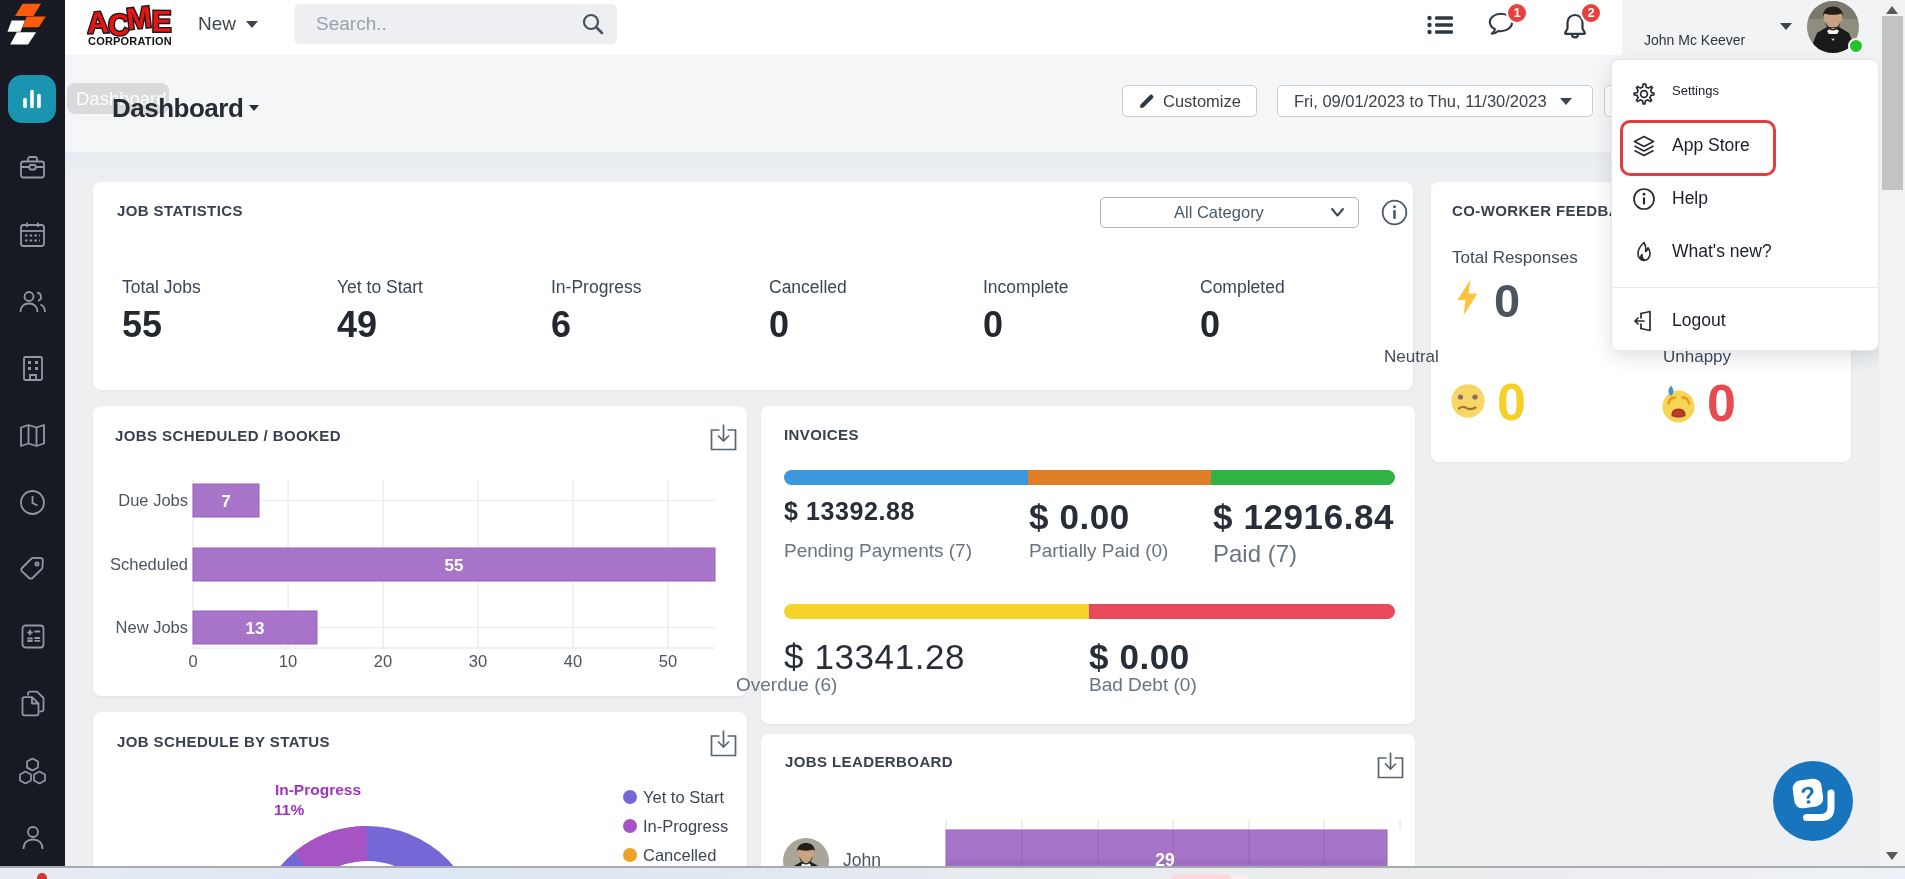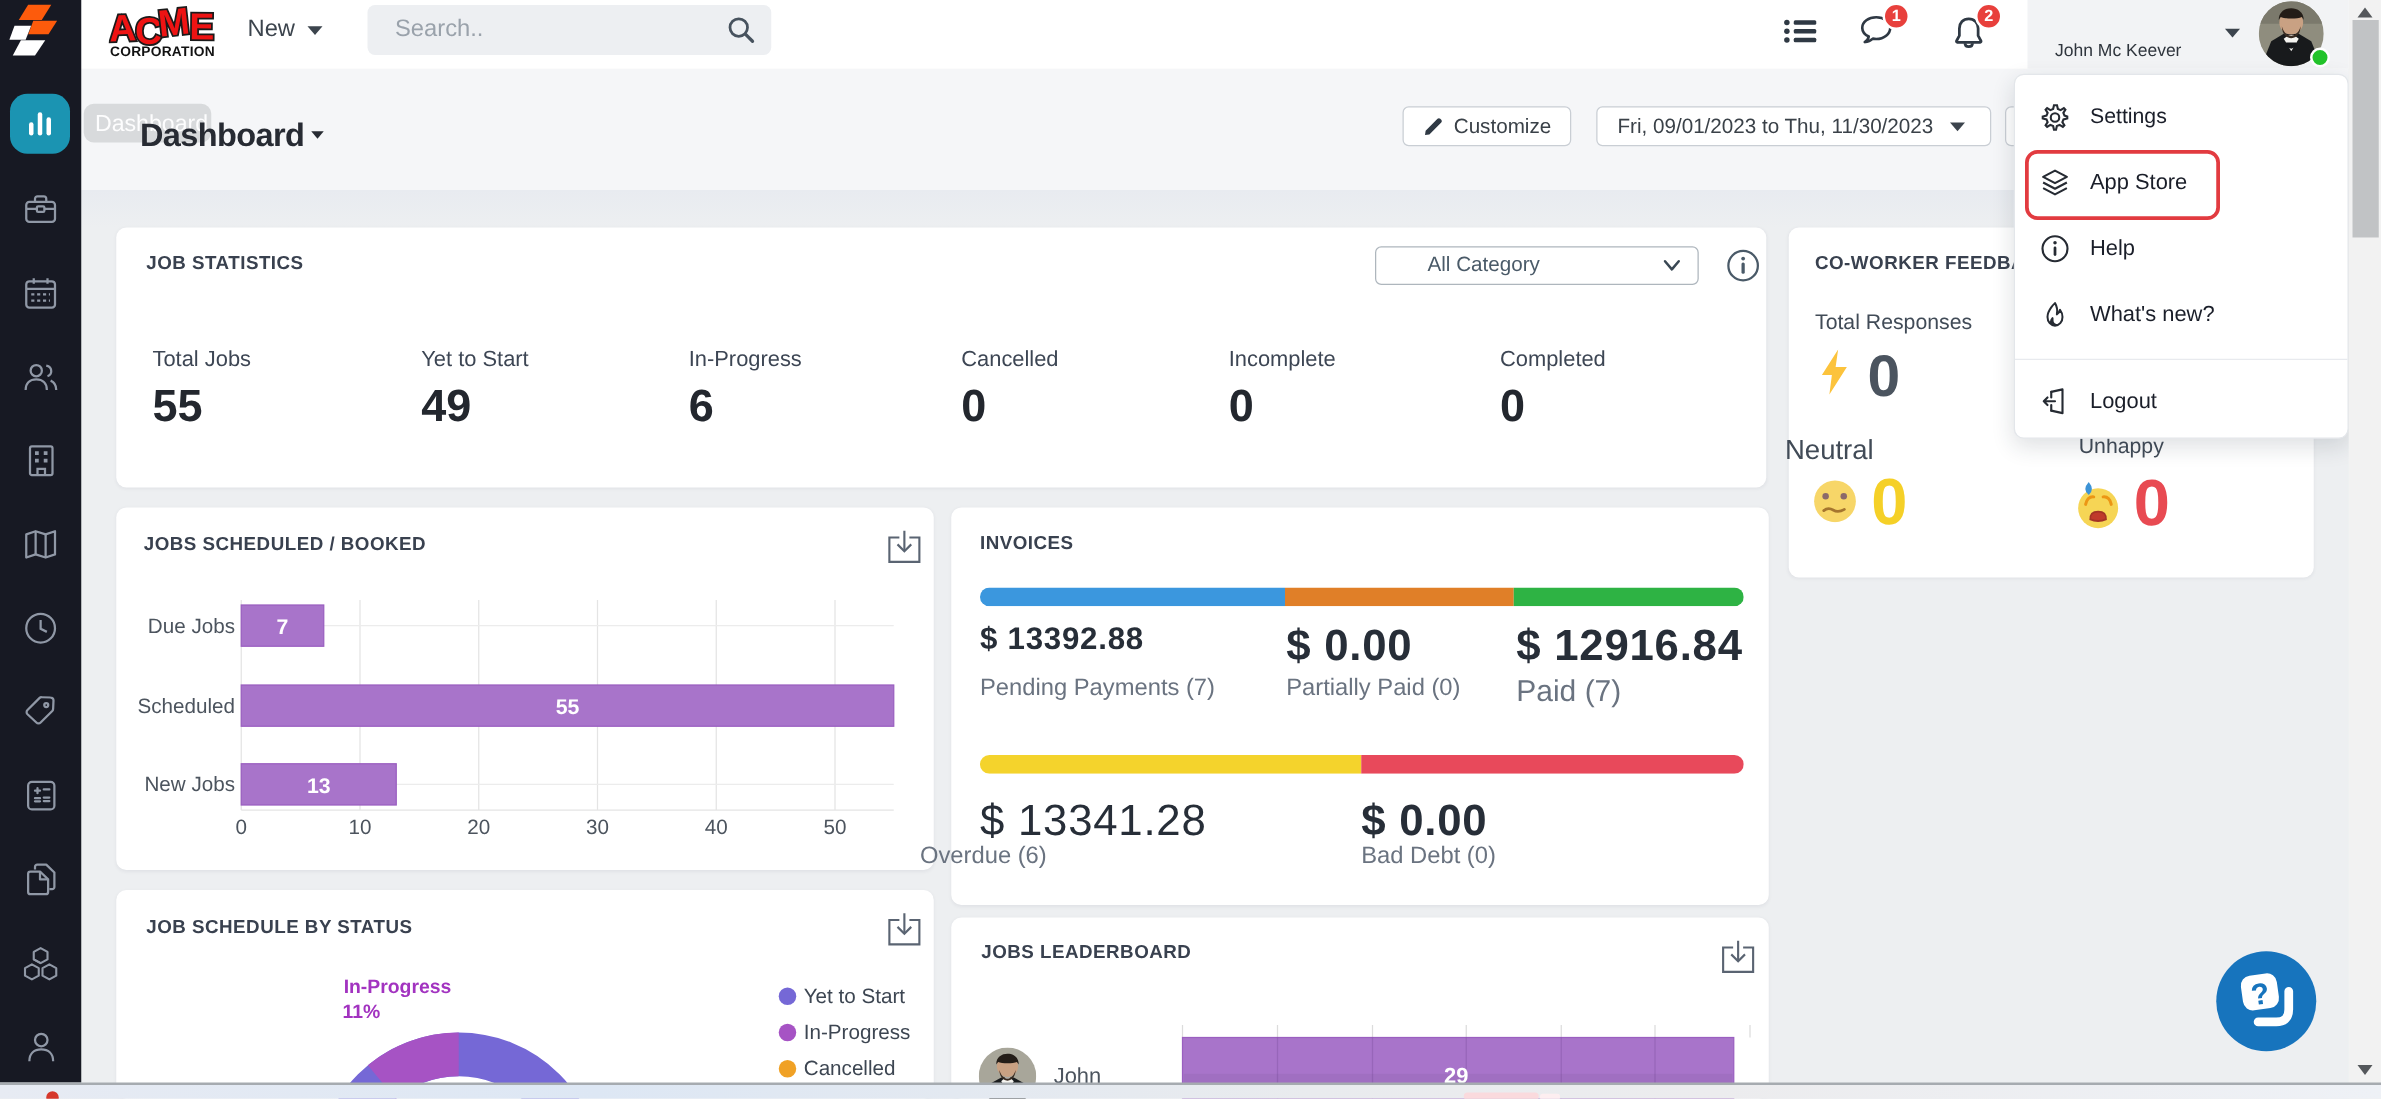--- a/index.html
+++ b/index.html
@@ -197,21 +197,21 @@
 
 <div class="abs" style="left:1277px;top:85px;width:316px;height:32px;background:#fff;border:1px solid #c9ced4;border-radius:5px"></div>
 <div class="abs" style="left:1294px;top:92px;font-size:16.5px;color:#3a4148">Fri, 09/01/2023 to Thu, 11/30/2023</div>
 <div class="abs" style="left:1560px;top:98px;width:0;height:0;border-left:6px solid transparent;border-right:6px solid transparent;border-top:7px solid #3c444d"></div>
 
 <div class="abs" style="left:1604px;top:85px;width:60px;height:32px;background:#fff;border:1px solid #c9ced4;border-radius:5px"></div>
 
 <div class="card" style="left:93px;top:182px;width:1320px;height:208px"></div>
 <div class="abs ctitle" style="left:117px;top:202px">JOB STATISTICS</div>
 <div class="abs" style="left:1100px;top:197px;width:259px;height:31px;border:1px solid #aeb6bd;border-radius:5px;background:#fff"></div>
-<div class="abs" style="left:1142px;top:203px;font-size:16.5px;color:#4a5a68">All Category</div>
+<div class="abs" style="left:1174px;top:203px;font-size:16.5px;color:#4a5a68">All Category</div>
 <svg class="abs" style="left:1330px;top:207px" width="15" height="11" viewBox="0 0 15 11">
     <path d="M2 2 L7.5 8.5 L13 2" fill="none" stroke="#3a4854" stroke-width="2" stroke-linecap="round" stroke-linejoin="round"></path>
   </svg>
 <svg class="abs" style="left:1381px;top:199px" width="27" height="27" viewBox="0 0 27 27">
     <circle cx="13.5" cy="13.5" r="11.8" fill="none" stroke="#4a5a68" stroke-width="1.8"></circle>
     <circle cx="13.5" cy="7.8" r="1.5" fill="#4a5a68"></circle>
     <rect x="12.2" y="11" width="2.6" height="9" rx="1.2" fill="#4a5a68"></rect>
   </svg>
 <div class="abs" style="left:122px;top:277px;font-size:17.5px;color:#3d4654">Total Jobs</div>
 <div class="abs" style="left:122px;top:304px;font-size:36px;font-weight:bold;color:#23272e">55</div>
@@ -226,21 +226,21 @@
 <div class="abs" style="left:1200px;top:277px;font-size:17.5px;color:#3d4654">Completed</div>
 <div class="abs" style="left:1200px;top:304px;font-size:36px;font-weight:bold;color:#23272e">0</div>
 
 <div class="card" style="left:1431px;top:182px;width:420px;height:280px"></div>
 <div class="abs ctitle" style="left:1452px;top:202px">CO-WORKER FEEDBACK</div>
 <div class="abs" style="left:1452px;top:248px;font-size:17px;color:#414b57">Total Responses</div>
 <svg class="abs" style="left:1456px;top:279px" width="23" height="37" viewBox="0 0 23 37">
   <path d="M14.5 0.5 L1.5 21 L9.5 21 L7.5 36.5 L21.5 14.5 L12.5 14.5 Z" fill="#fcc33c"></path>
 </svg>
 <div class="abs" style="left:1494px;top:273px;font-size:47px;font-weight:bold;color:#4b545f">0</div>
-<div class="abs" style="left:1428px;top:347px;font-size:22px;color:#414b57">Neutral</div>
+<div class="abs" style="left:1384px;top:347px;font-size:17px;color:#414b57">Neutral</div>
 <div class="abs" style="left:1663px;top:347px;font-size:17px;color:#414b57">Unhappy</div>
 <svg class="abs" style="left:1451px;top:384px" width="34" height="34" viewBox="0 0 34 34">
   <circle cx="17" cy="17" r="16.7" fill="#f7d668"></circle>
   <circle cx="9.5" cy="13" r="2.6" fill="#8c6a6a"></circle>
     <circle cx="24" cy="13" r="2.6" fill="#8c6a6a"></circle>
   <path d="M8 24.5 Q11.5 21.5 15.5 24 Q19.5 26.5 24.5 23.5" fill="none" stroke="#a5752e" stroke-width="2.2" stroke-linecap="round"></path>
 </svg>
 <div class="abs" style="left:1497px;top:372px;font-size:52px;font-weight:bold;color:#f5d027">0</div>
 <svg class="abs" style="left:1661px;top:383px" width="36" height="41" viewBox="0 0 36 41">
   <circle cx="17.5" cy="23.5" r="16" fill="#f6d555"></circle>
@@ -395,21 +395,21 @@
 </svg>
 <div class="abs" style="left:843px;top:850px;font-size:17.5px;color:#4c545e">John</div>
 
 <div class="abs" style="left:1611px;top:59px;width:268px;height:292px;background:#fff;border:1px solid #e3e6ea;border-radius:8px;box-shadow:0 6px 18px rgba(30,40,60,0.14)"></div>
 <svg class="abs" style="left:1632px;top:82px" width="24" height="24" viewBox="0 0 24 24">
   <g fill="none" stroke="#262b33" stroke-width="1.7">
     <circle cx="12" cy="12" r="3.4"></circle>
     <path d="M12 2.2 L13.6 2.2 L14.3 5.2 L16.5 6.1 L19.1 4.5 L20.3 5.7 L18.7 8.3 L19.6 10.5 L21.8 11.2 L21.8 12.8 L18.8 13.5 L17.9 15.7 L19.5 18.3 L18.3 19.5 L15.7 17.9 L13.5 18.8 L12.8 21.8 L11.2 21.8 L10.5 18.8 L8.3 17.9 L5.7 19.5 L4.5 18.3 L6.1 15.7 L5.2 13.5 L2.2 12.8 L2.2 11.2 L5.2 10.5 L6.1 8.3 L4.5 5.7 L5.7 4.5 L8.3 6.1 L10.5 5.2 L11.2 2.2 Z"></path>
   </g>
 </svg>
-<div class="abs" style="left:1672px;top:83px;font-size:17px;color:#1a1e29">Settings</div>
+<div class="abs" style="left:1672px;top:83px;font-size:13px;color:#1a1e29">Settings</div>
 <div class="abs" style="left:1620px;top:120px;width:156px;height:56px;border:3.5px solid #e23b40;border-radius:10px"></div>
 <svg class="abs" style="left:1632px;top:134px" width="24" height="24" viewBox="0 0 24 24">
   <g fill="none" stroke="#262b33" stroke-width="1.7" stroke-linejoin="round">
     <path d="M2.5 7.5 L12 2.5 L21.5 7.5 L12 12.5 Z"></path>
     <path d="M2.5 12 L12 17 L21.5 12"></path>
     <path d="M2.5 16.5 L12 21.5 L21.5 16.5"></path>
   </g>
 </svg>
 <div class="abs" style="left:1672px;top:135px;font-size:17.5px;color:#1a1e29">App Store</div>
 <svg class="abs" style="left:1632px;top:187px" width="24" height="24" viewBox="0 0 24 24">

